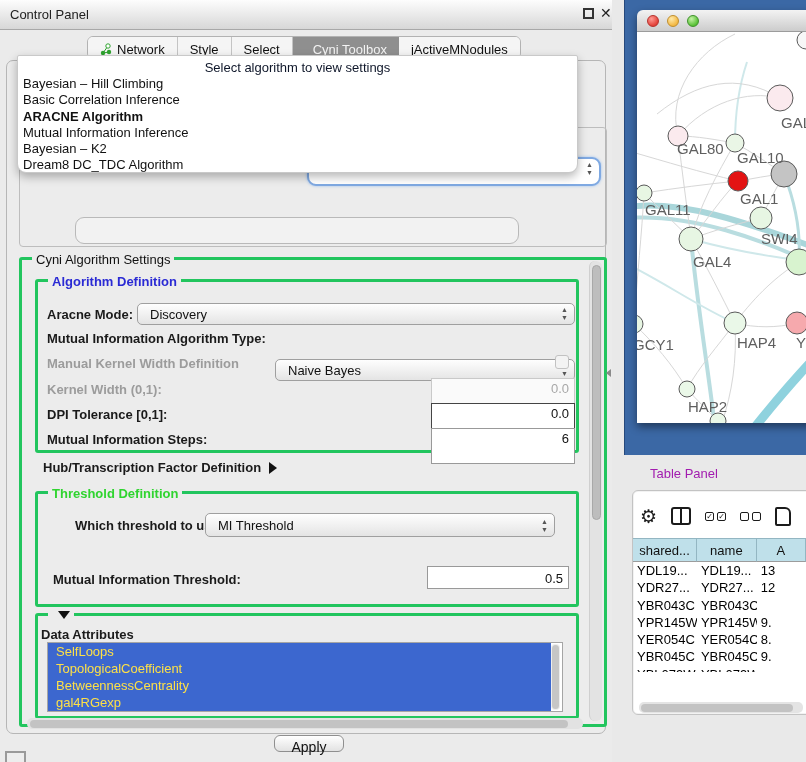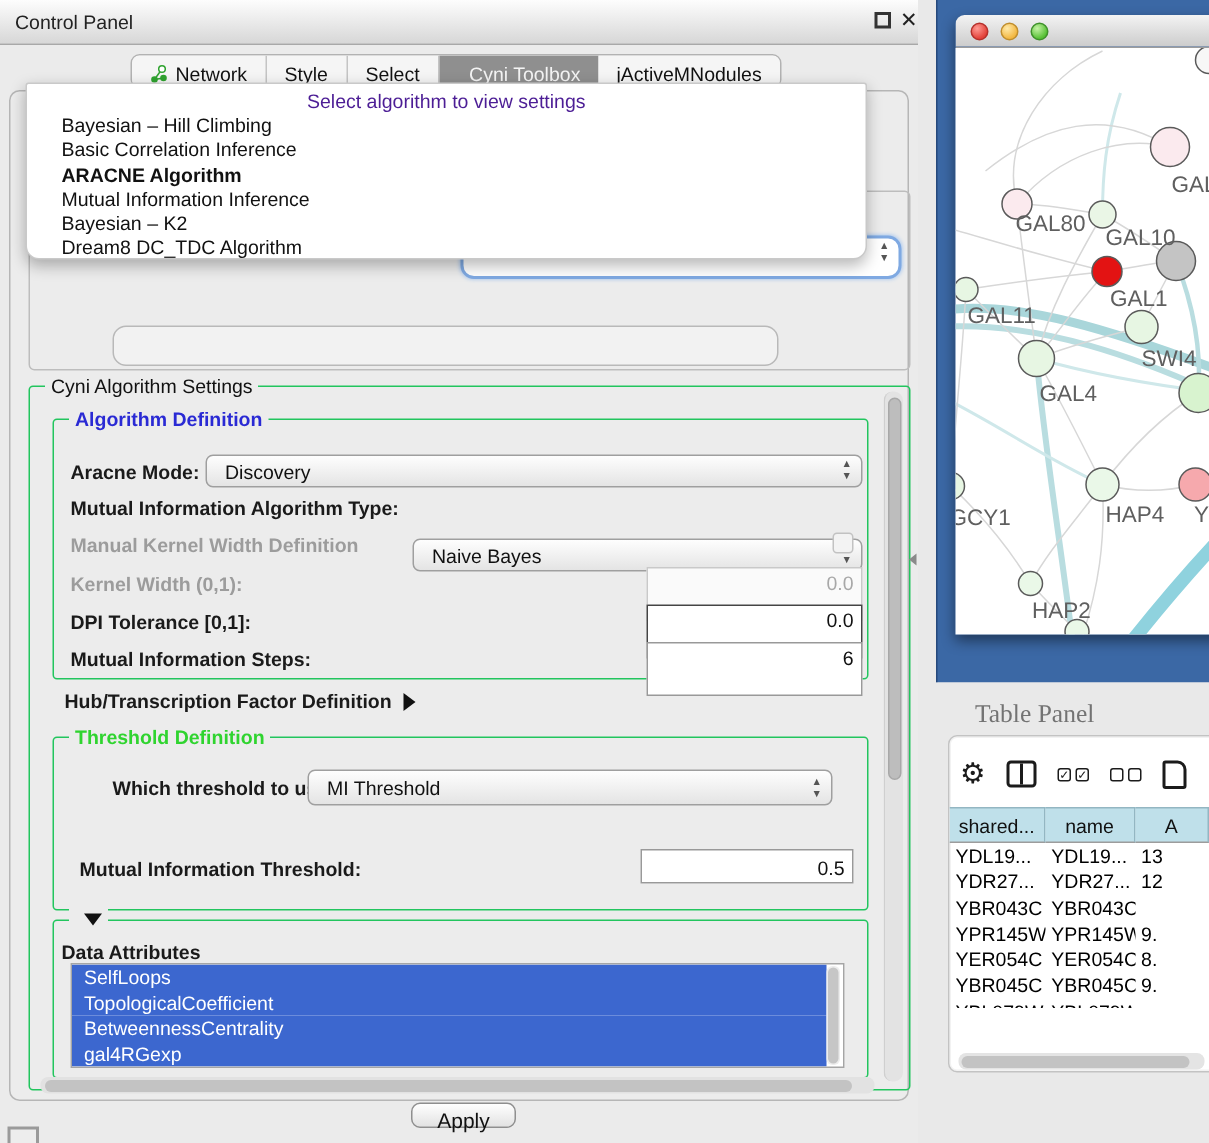--- a/index.html
+++ b/index.html
@@ -27,26 +27,26 @@
     border:1px solid #b6b6b6; border-radius:7px; }
 
   
   #hidden-group { left:12px; top:66px; width:588px; height:120px; border:1px solid #bdbdbd; border-radius:4px; }
   #hidden-combo { left:300px; top:96px; width:294px; height:29px; background:#fff; border:2px solid #7fa9e2; border-radius:9px; box-shadow:0 0 3px #9cc0ef; }
   #hidden-combo2 { left:68px; top:156px; width:444px; height:27px; background:#f2f2f2; border:1px solid #b9b9b9; border-radius:9px; }
 
   
   #algo-popup { left:17px; top:55px; width:561px; height:118px; background:#ffffff;
     border:1px solid #c9c9c9; border-radius:2px 2px 9px 9px; box-shadow:0 4px 10px rgba(0,0,0,.28); z-index:30; }
-  #algo-prompt { text-align:center; color:#4c1d95; font-size:13px; padding-top:4px; height:20px; }
-  .dd-item { font-size:13px; color:#111; height:16.3px; line-height:16.3px; padding-left:23px; white-space:nowrap; }
+  #algo-prompt { text-align:center; color:#0f172a; font-size:13px; padding-top:4px; height:20px; }
+  .dd-item { font-size:13px; color:#111; height:16.3px; line-height:16.3px; padding-left:5px; white-space:nowrap; }
   .dd-item.bold { font-weight:bold; }
 
   
-  .group { border:1px solid #22c55e; border-radius:3px; }
+  .group { border:3px solid #22c55e; border-radius:3px; }
   .group-title { position:absolute; top:-8px; background:#ececec; padding:0 4px; font-size:13px; white-space:nowrap; }
   .blue  { color:var(--blue-title); font-weight:bold; }
   .green { color:var(--green-title); font-weight:bold; }
 
   #settings-group { left:12px; top:196px; width:588px; height:470px; }
   #settings-group > .group-title { left:10px; color:#111; }
 
   #vscroll { left:582px; top:200px; width:13px; height:460px; background:#e3e3e3; border-left:1px solid #cfcfcf; border-radius:6px; }
   #vscroll .thumb { position:absolute; left:1.5px; top:4px; width:9px; height:255px; background:#bdbdbd; border:1px solid #a8a8a8; border-radius:5px; }
 
@@ -73,21 +73,21 @@
 
   #thr-group { left:28px; top:430px; width:544px; height:116px; }
   #thr-group > .group-title { left:10px; }
   #mithr-group { left:36px; top:487px; width:528px; height:55px; }
   #mithr-group > .group-title { left:8px; }
 
   #src-group { left:28px; top:552px; width:544px; height:106px; }
   #src-group > .group-title { left:10px; color:#111; font-weight:normal; }
 
   #attr-list { left:40px; top:581px; width:516px; height:70px; background:#fff; border:1px solid #a5a5a5; overflow:hidden; }
-  .attr-item { height:17px; line-height:17px; padding-left:8px; background:var(--sel-blue); color:#ffffff; font-size:13px; width:503px; }
+  .attr-item { height:17px; line-height:17px; padding-left:8px; background:var(--sel-blue); color:#fde047; font-size:13px; width:503px; }
   #attr-vscroll { left:544px; top:583px; width:9px; height:66px; background:#ededed; border-radius:4px; }
   #attr-vscroll .thumb { position:absolute; left:1px; top:1px; width:7px; height:64px; background:#c6c6c6; border-radius:4px; }
   #hscroll { left:20px; top:657px; width:556px; height:11px; background:#e2e2e2; border-radius:5px; }
   #hscroll .thumb { position:absolute; left:3px; top:1.5px; width:538px; height:8px; background:#c3c3c3; border-radius:4px; }
 
   #apply-btn { left:267px; top:674px; width:70px; height:17px; background:linear-gradient(#ffffff,#e2e2e2);
     border:1px solid #8f8f8f; border-radius:6px; font-size:14px; color:#111; text-align:center; padding-top:3px; }
 
   #mini-box { left:5px; top:751px; width:21px; height:14px; border:2px solid #9a9a9a; background:#ededed; }
 
@@ -102,21 +102,21 @@
     border-radius:6px 6px 0 0; border-bottom:1px solid #9c9c9c; }
   .light { position:absolute; top:5px; width:12px; height:12px; border-radius:50%; }
   #light-red    { left:10px; background:radial-gradient(circle at 35% 30%, #ff9a93, #e3423a 70%); border:1px solid #b5312c; }
   #light-yellow { left:30px; background:radial-gradient(circle at 35% 30%, #ffe9a8, #f3b843 70%); border:1px solid #c08e2e; }
   #light-green  { left:50px; background:radial-gradient(circle at 35% 30%, #c4f2a5, #58c136 70%); border:1px solid #3f912b; }
   #net-canvas { left:0; top:22px; width:200px; height:391px; background:#ffffff; overflow:hidden; }
   #net-svg text { font-family:"Liberation Sans",sans-serif; font-size:15px; fill:#5f5f5f; }
 
   
   #table-panel-bg { left:624px; top:455px; width:182px; height:307px; background:#e9e9e9; }
-  #table-panel-title { left:650px; top:466px; font-size:17px; color:#737373;font-family:Liberation Serif, serif; }
+  #table-panel-title { left:650px; top:466px; font-size:13px; color:#a21caf; }
   #table-card { left:632px; top:490px; width:200px; height:225px; background:#fff; border:1px solid #c3c3c3; border-radius:6px; box-shadow:inset 0 0 0 1px #f2f2f2; }
   #tp-toolbar { left:640px; top:498px; width:166px; height:36px; display:flex; align-items:center; gap:14px; }
   .gear-icon { font-size:19px; color:#1b1b1b; line-height:19px; }
   .columns-icon { width:20px; height:18px; border:2px solid #1b1b1b; border-radius:3px; position:relative; }
   .columns-icon::after { content:""; position:absolute; left:7px; top:0; width:2px; height:14px; background:#1b1b1b; }
   .pair { display:flex; gap:3px; }
   .cbx { width:9px; height:9px; border:1.5px solid #1b1b1b; border-radius:2px; font-size:8px; line-height:8px; font-weight:bold; color:#1b1b1b; text-align:center; }
   .document-icon { width:16px; height:19px; border:2px solid #1b1b1b; border-radius:2px 6px 2px 2px; }
 
   #tbl { left:633px; top:538px; width:173px; height:134px; overflow:hidden; font-size:13px; }

